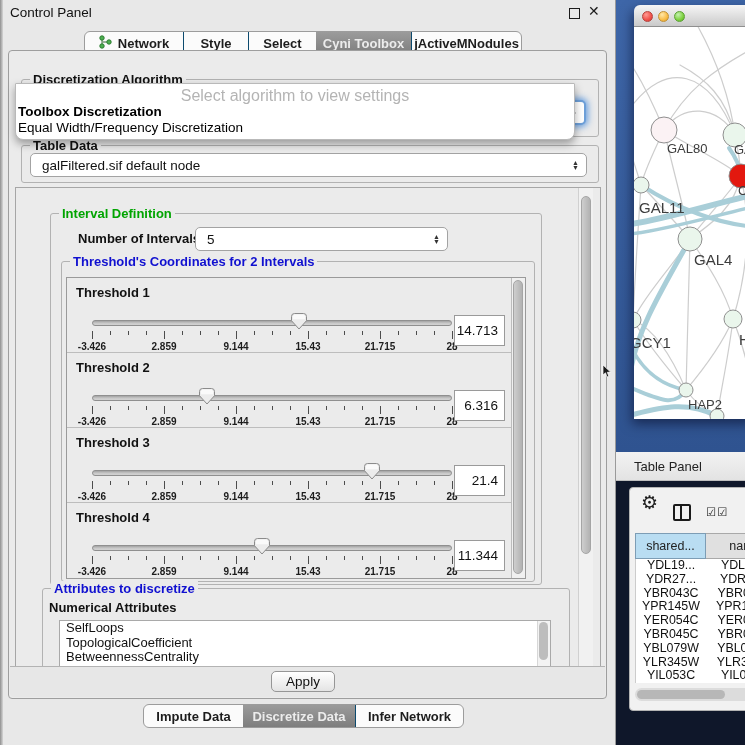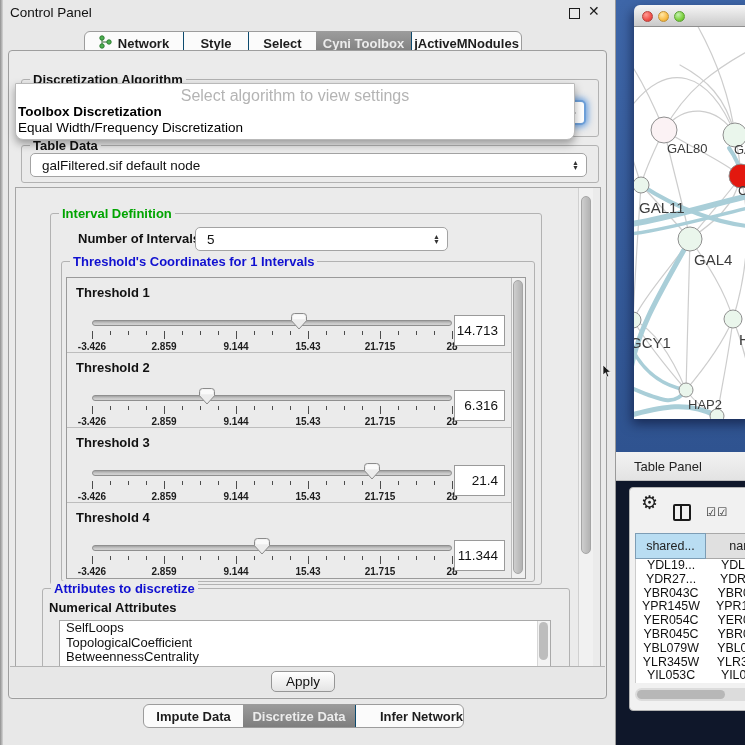--- a/index.html
+++ b/index.html
@@ -193,21 +193,21 @@
         <div class="abs" style="left:27px;top:17px;font-size:13px;font-weight:bold;">Number of Intervals</div>
         <div class="combo" style="left:144px;top:13px;width:253px;height:24px;">
           <span>5</span>
           <span class="stepper">
               <span>▲</span>
               <span>▼</span>
             </span>
         </div>
 
         <div class="grp" style="left:10px;top:47px;width:474px;height:321px;">
-          <b class="blue">Threshold's Coordinates for 1 Intervals</b>
+          <b class="blue">Threshold's Coordinates for 2 Intervals</b>
 
           <div class="rows">
             <div class="rows-inner">
 
               <div class="th-row js-slider">
                 <div class="th-label">Threshold 1</div>
                 <div class="sldr">
                   <div class="track"></div>
                   <span class="thumb" style="left: 198.556px;"><svg width="16" height="17" viewBox="0 0 16 17">
                         <path d="M3.5,0.5 h9 a3,3 0 0 1 3,3 v4.2 L8,16 L0.5,7.7 v-4.2 a3,3 0 0 1 3,-3 z" fill="#ececec" stroke="#8b8b8b"></path>
@@ -408,21 +408,21 @@
     </div>
   </div>
 
   <div class="abs seg-bar bot-tabs">
     <div class="seg" style="width:99px;">
         <span>Impute Data</span>
       </div>
     <div class="seg sel" style="width:112px;">
         <span>Discretize Data</span>
       </div>
-    <div class="seg" style="width:108px;justify-content:flex-end;">
+    <div class="seg" style="width:108px;">
         <span>Infer Network</span>
       </div>
   </div>
 </div>
 
 <div class="abs desktop"></div>
 
 <div class="abs mac-window">
   <div class="titlebar">
     <span class="light red"></span>

